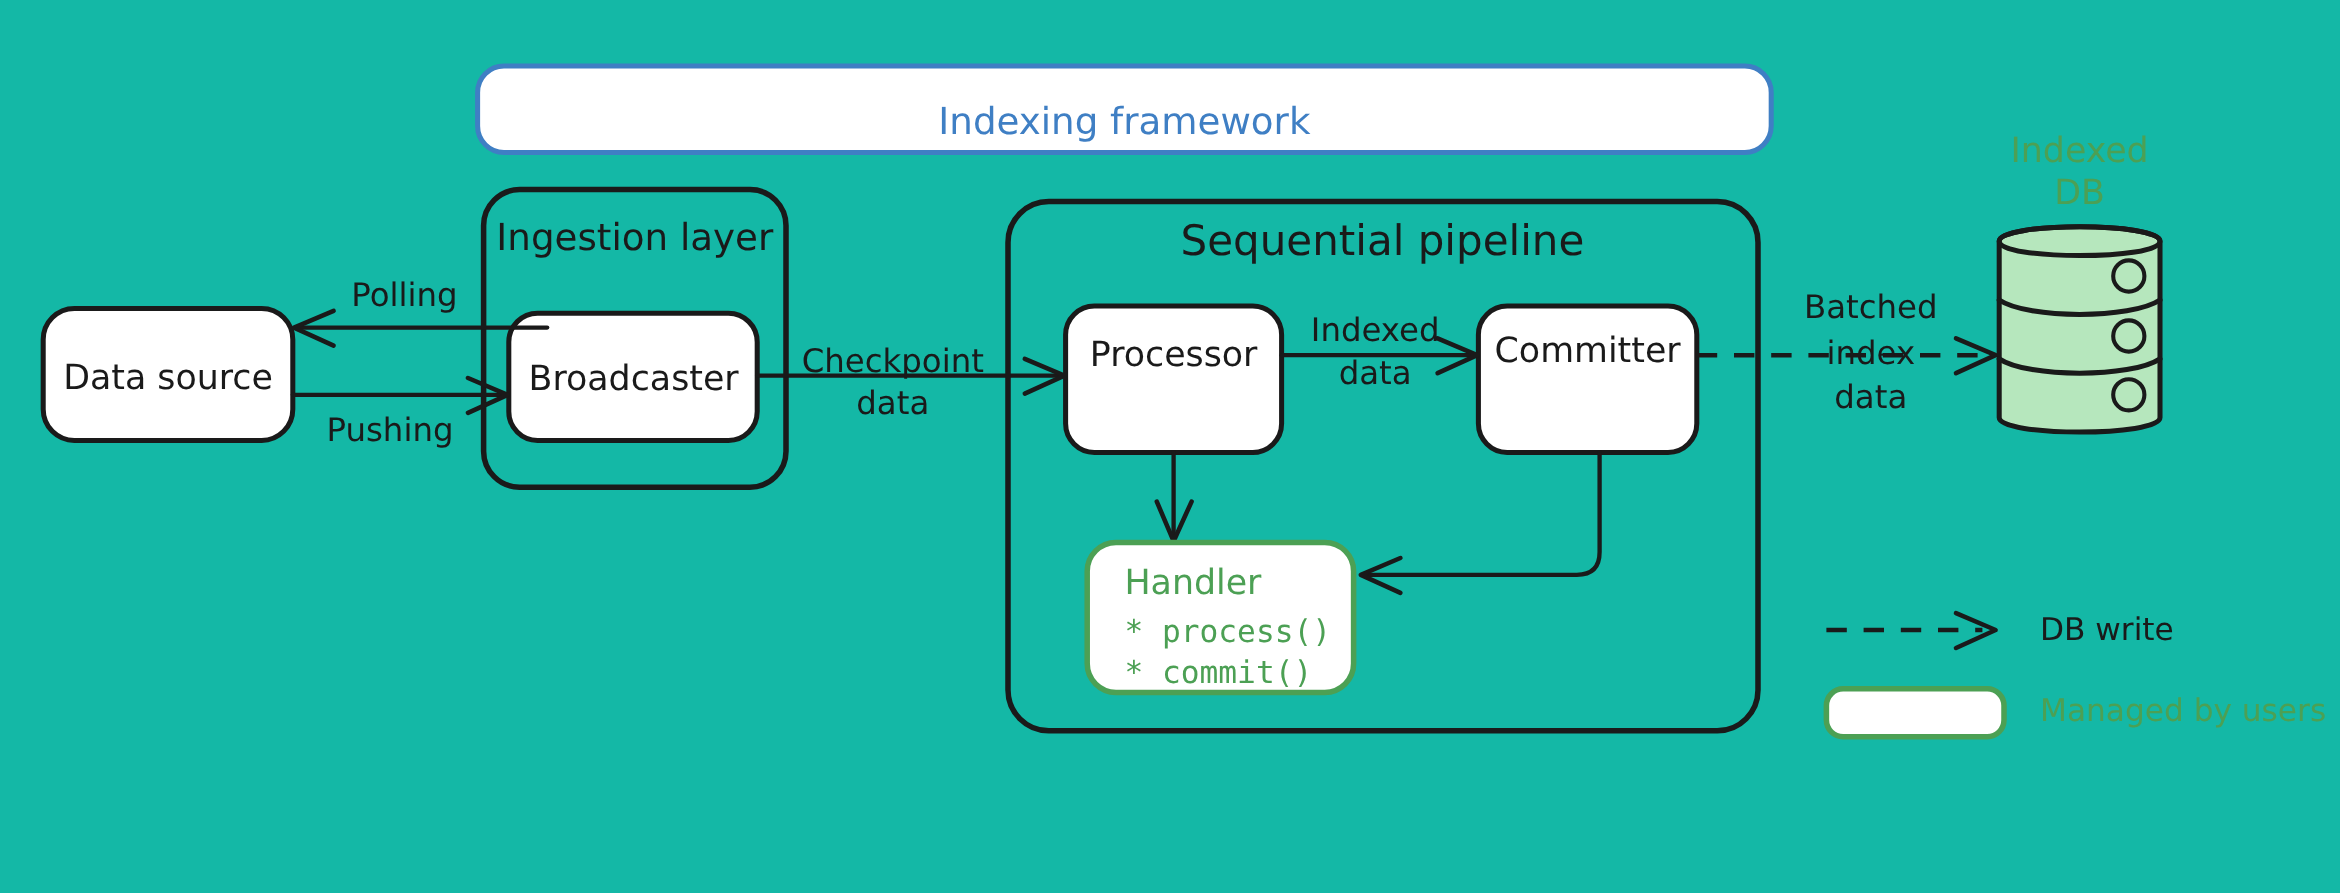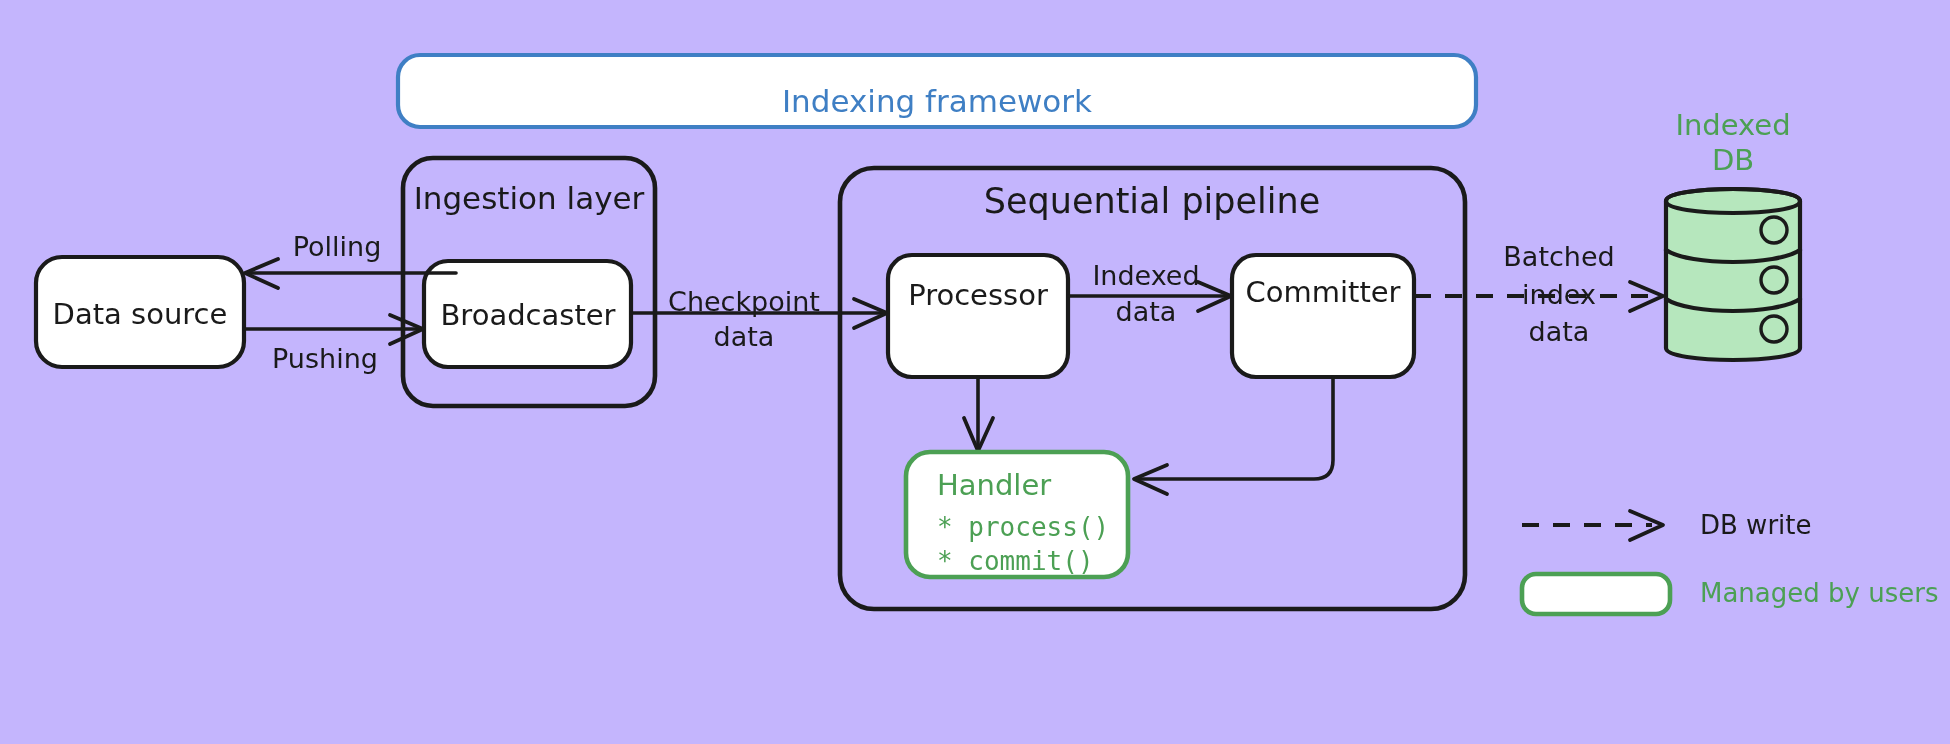--- a/index.html
+++ b/index.html
@@ -7,21 +7,21 @@
     padding: 0;
     background: #ffffff;
   }
   body {
     font-family: "DejaVu Sans", sans-serif;
   }
   #stage {
     position: relative;
     width: 1950px;
     height: 744px;
-    background: #c4b5fd;
+    background: #14b8a6;
     overflow: hidden;
   }
   #stage svg {
     position: absolute;
     top: 0;
     left: 0;
     width: 1950px;
     height: 744px;
   }
   .lbl {

